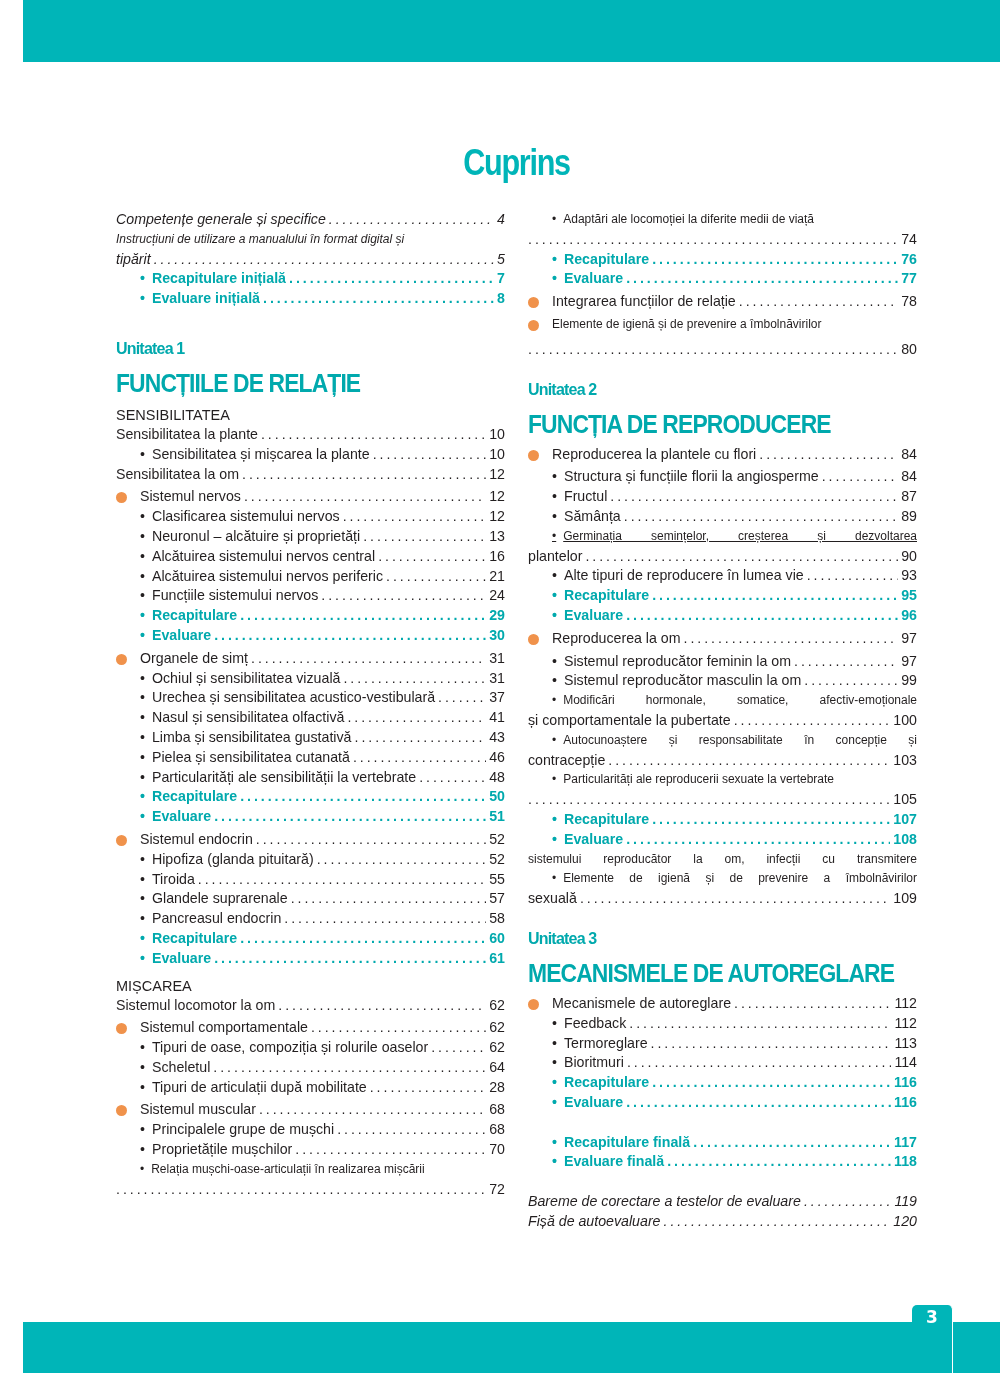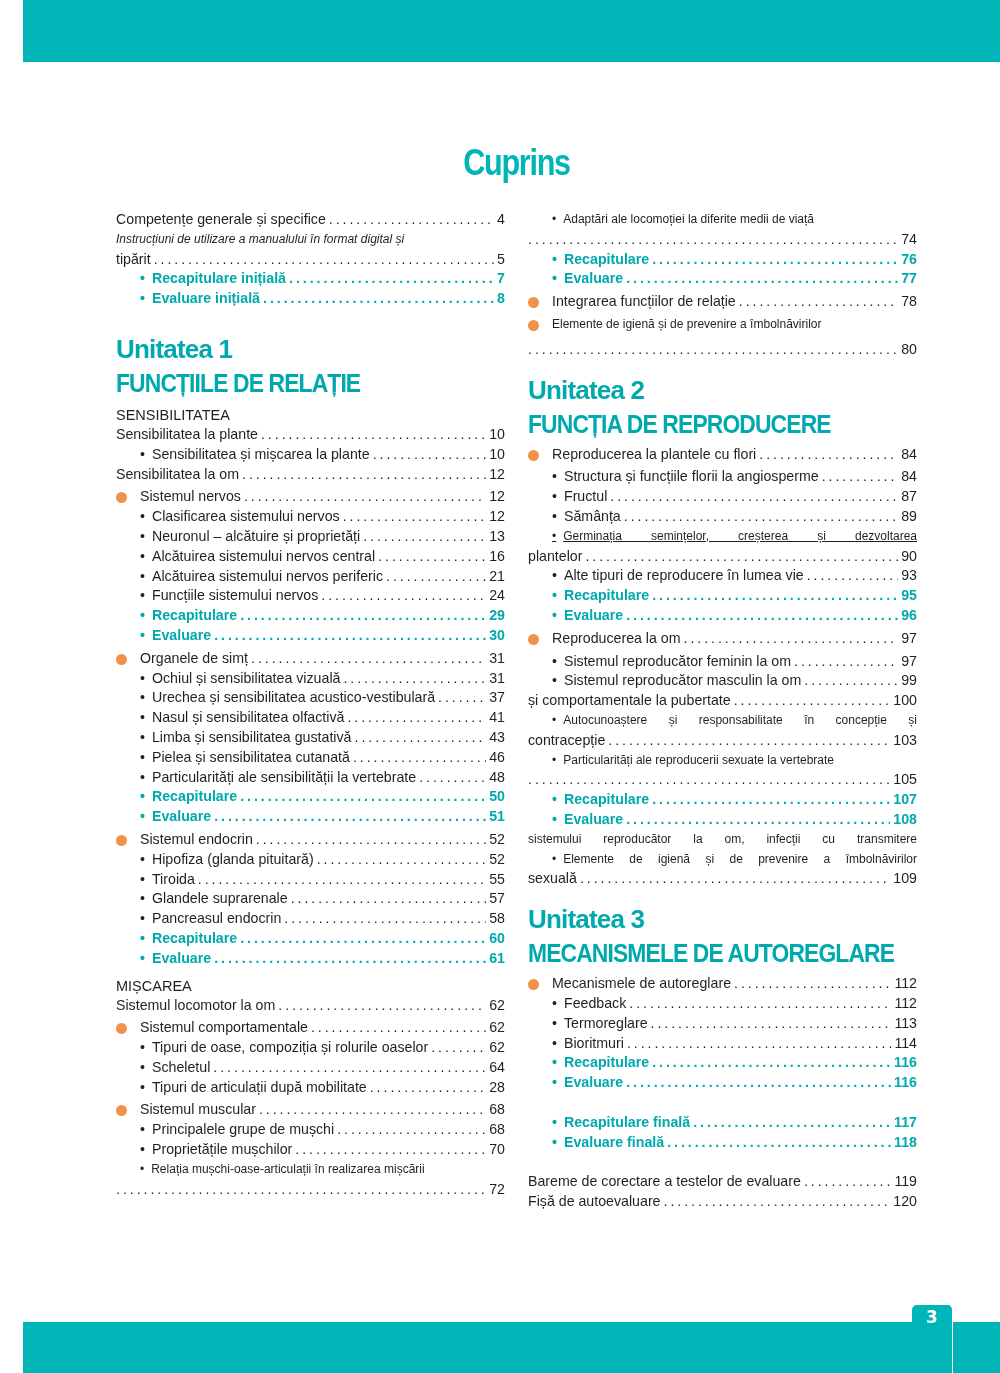--- a/index.html
+++ b/index.html
@@ -43,21 +43,21 @@
   .row .label { flex: 0 0 auto; }
   .row .leader {
     flex: 1 1 auto; overflow: hidden; margin: 0 3px;
     letter-spacing: 2.2px; color: #231f20;
   }
   .row .leader::before {
     content: ". . . . . . . . . . . . . . . . . . . . . . . . . . . . . . . . . . . . . . . . . . . . . . . . . . . . . . . . . . . . . . . . . . . . . . . . . . . . . . . . . . . . . . . . . . . . . . . . . . . . . . . . . . . .";
     letter-spacing: -0.5px;
   }
   .row .page { flex: 0 0 auto; }
-  .row.italic { }
+  .row.italic { font-style: italic; }
   .row.sub { padding-left: 24px; }
   .row.sub .bullet { margin-right: 7px; }
   .row.accent { color: #00a9ad; font-weight: bold; }
   .row.accent .leader { color: #00a9ad; }
   .row.accent { padding-left: 24px; }
   .row.accent .bullet { margin-right: 7px; }
   .row.topic { padding-left: 24px; margin-top: 3px; }
   .row.topic .dot {
     position: absolute; left: 0; top: 5px; width: 11px; height: 11px;
     border-radius: 50%; background: #f0924b;
@@ -67,21 +67,21 @@
   }
   .para.italic { font-style: italic; }
   .para.topic { padding-left: 24px; position: relative; margin-top: 3px; }
   .para.topic .dot {
     position: absolute; left: 0; top: 5px; width: 11px; height: 11px;
     border-radius: 50%; background: #f0924b;
   }
   .para .bullet { margin-right: 7px; }
 
   .unit-label {
-    color: #00a9ad; font-weight: bold; font-size: 26px; letter-spacing: -0.8px;
+    color: #00a9ad; font-weight: bold; font-size: 16px; letter-spacing: -0.8px;
     font-family: "Liberation Sans Narrow", "Liberation Sans", sans-serif;
     margin-top: 20px; line-height: 28px;
   }
   .unit-title {
     color: #00a9ad; font-weight: bold; font-size: 26px; letter-spacing: -1px;
     font-family: "Liberation Sans Narrow", "Liberation Sans", sans-serif;
     line-height: 34px; margin-top: 3px; margin-bottom: 4px;
     transform: scaleX(0.88); transform-origin: left center; white-space: nowrap;
   }
   .section-head {
@@ -440,20 +440,21 @@
       <span class="label">Sistemul reproducător feminin la om</span>
       <span class="leader"></span>
       <span class="page">97</span>
     </div>
   <div class="row sub">
       <span class="bullet">•</span>
       <span class="label">Sistemul reproducător masculin la om</span>
       <span class="leader"></span>
       <span class="page">99</span>
     </div>
+  <div class="para" style="padding-left:24px; text-align-last: justify;"><span class="bullet">•</span><span>Modificări hormonale, somatice, afectiv-emoționale</span></div>
   <div class="row">
     <span class="label">și comportamentale la pubertate</span>
     <span class="leader"></span>
     <span class="page">100</span>
   </div>
   <div class="para" style="padding-left:24px; text-align-last: justify;"><span class="bullet">•</span><span>Autocunoaștere și responsabilitate în concepție și</span></div>
   <div class="row">
     <span class="label">contracepție</span>
     <span class="leader"></span>
     <span class="page">103</span>

